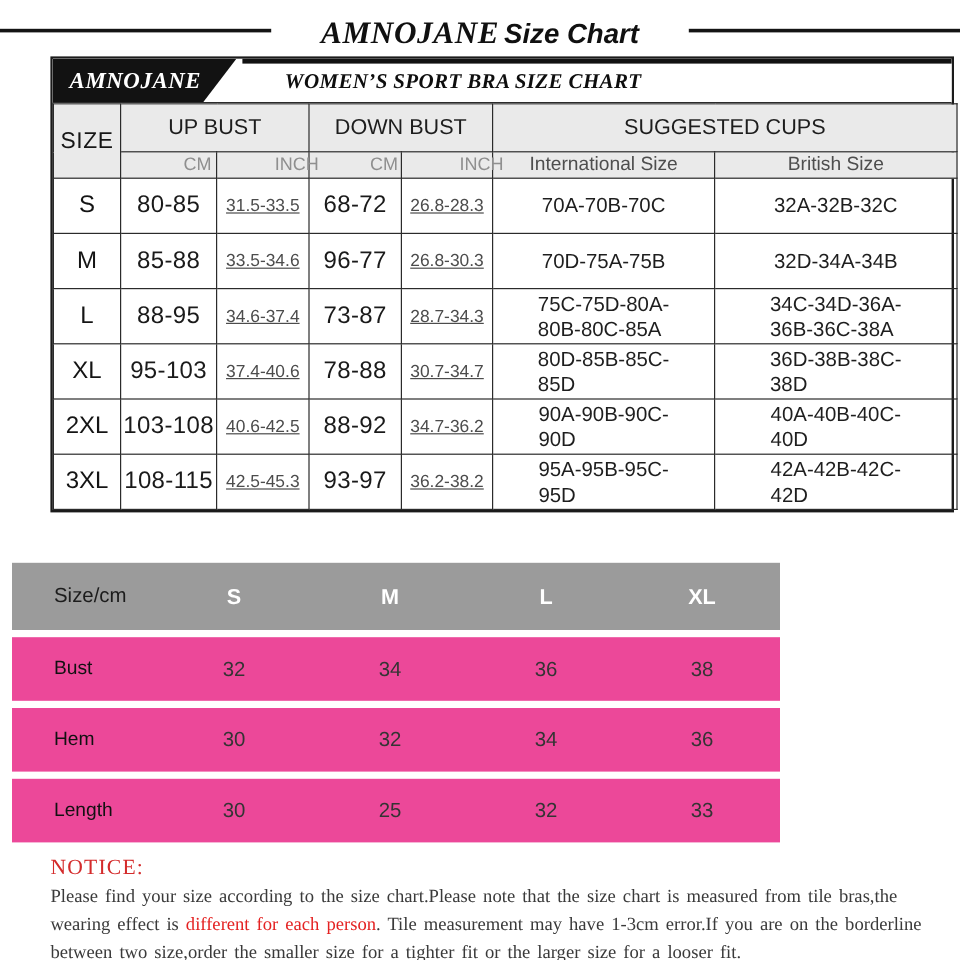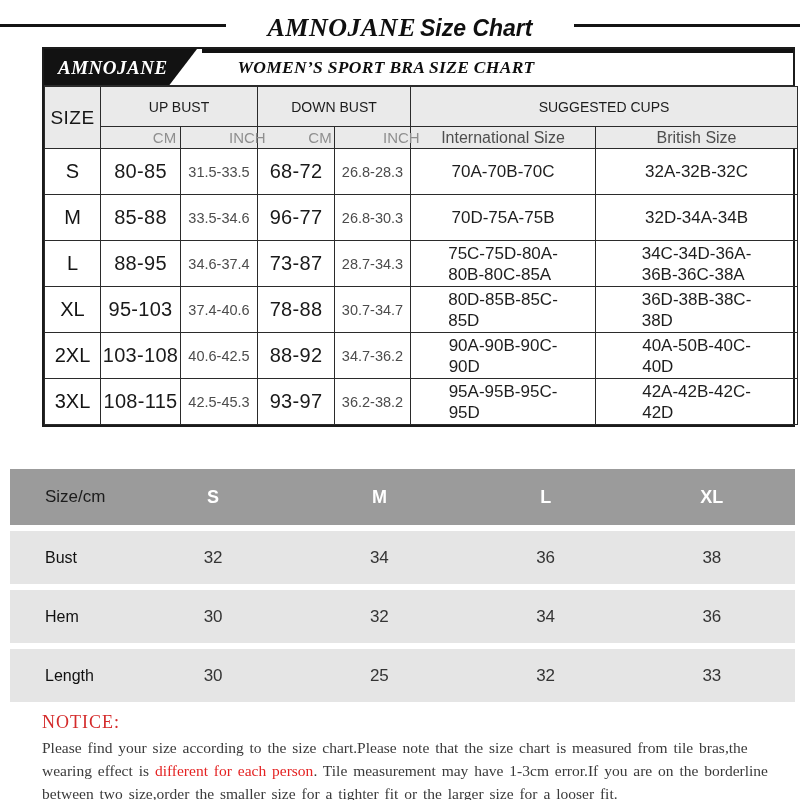--- a/index.html
+++ b/index.html
@@ -49,40 +49,40 @@
   }
 
   table.t1 { width:100%; border-collapse:collapse; table-layout:fixed; }
   table.t1 th, table.t1 td { border:1px solid #2b2b2b; text-align:center; vertical-align:middle; }
   col.c-size {width:56px;} col.c-upcm {width:80px;} col.c-upinch {width:77px;}
   col.c-downcm {width:77px;} col.c-downinch {width:76px;}
   col.c-intl {width:185px;} col.c-brit {width:202px;}
 
   table.t1 thead th { background:#eaeaea; font-weight:normal; }
   th.h-size  { font-size:19px; color:#161616; letter-spacing:.5px; }
-  th.h-group { height:40px; font-size:14px; color:#1d1d1d; }
+  th.h-group { height:40px; font-size:18px; color:#1d1d1d; }
   th.h-sub   { height:22px; font-size:15px; color:#8f8f8f;padding-left:48px; }
   th.h-sub2  { height:22px; font-size:16px; color:#4e4e4e; }
 
   table.t1 tbody tr { height:46px; }
   td.c-sz   { font-size:20px; color:#141414; }
   td.c-cm   { font-size:20px; color:#1a1a1a; letter-spacing:.3px; }
-  td.c-inch { font-size:14.5px; color:#4c4c4c; }
+  td.c-inch { font-size:14.5px; color:#4c4c4c;text-decoration:underline; }
   td.c-cup  { font-size:17px; color:#1e1e1e; }
   td.c-cup .cup {
     display:inline-block; text-align:left; white-space:pre-line; line-height:21px;
   }
 
   
-  .m-table { margin:42px 0 0 10px; width:785px; }
+  .m-table { margin:42px 0 0 10px; width:640px; }
   .m-head, .m-row {
     display:grid; grid-template-columns:120px 1fr 1fr 1fr 1fr; align-items:center;
   }
   .m-head { height:56px; background:#9b9b9b; }
-  .m-row  { height:53px; background:#e5e5e5; margin-top:6px; }
+  .m-row  { height:53px; background:#ec4899; margin-top:6px; }
   .m-corner { padding-left:35px; font-size:17px; color:#1c1c1c; }
   .m-col    { text-align:center; font-size:18px; font-weight:bold; color:#ffffff; }
   .m-label  { padding-left:35px; font-size:16px; color:#111111; }
   .m-val    { text-align:center; font-size:17px; color:#343434; }
 
   
   .notice { margin:10px 0 0 42px; width:752px; font-family:"Liberation Serif", serif; }
   .notice-heading {
     font-size:18px; font-weight:normal; letter-spacing:1px;
     color:#d42b2b; line-height:21px;
@@ -180,21 +180,21 @@
 38D</span></td>
       </tr>
       <tr>
         <td class="c-sz">2XL</td>
         <td class="c-cm">103-108</td>
         <td class="c-inch">40.6-42.5</td>
         <td class="c-cm">88-92</td>
         <td class="c-inch">34.7-36.2</td>
         <td class="c-cup"><span class="cup">90A-90B-90C-
 90D</span></td>
-        <td class="c-cup"><span class="cup">40A-50B-40C-
+        <td class="c-cup"><span class="cup">40A-40B-40C-
 40D</span></td>
       </tr>
       <tr>
         <td class="c-sz">3XL</td>
         <td class="c-cm">108-115</td>
         <td class="c-inch">42.5-45.3</td>
         <td class="c-cm">93-97</td>
         <td class="c-inch">36.2-38.2</td>
         <td class="c-cup"><span class="cup">95A-95B-95C-
 95D</span></td>

